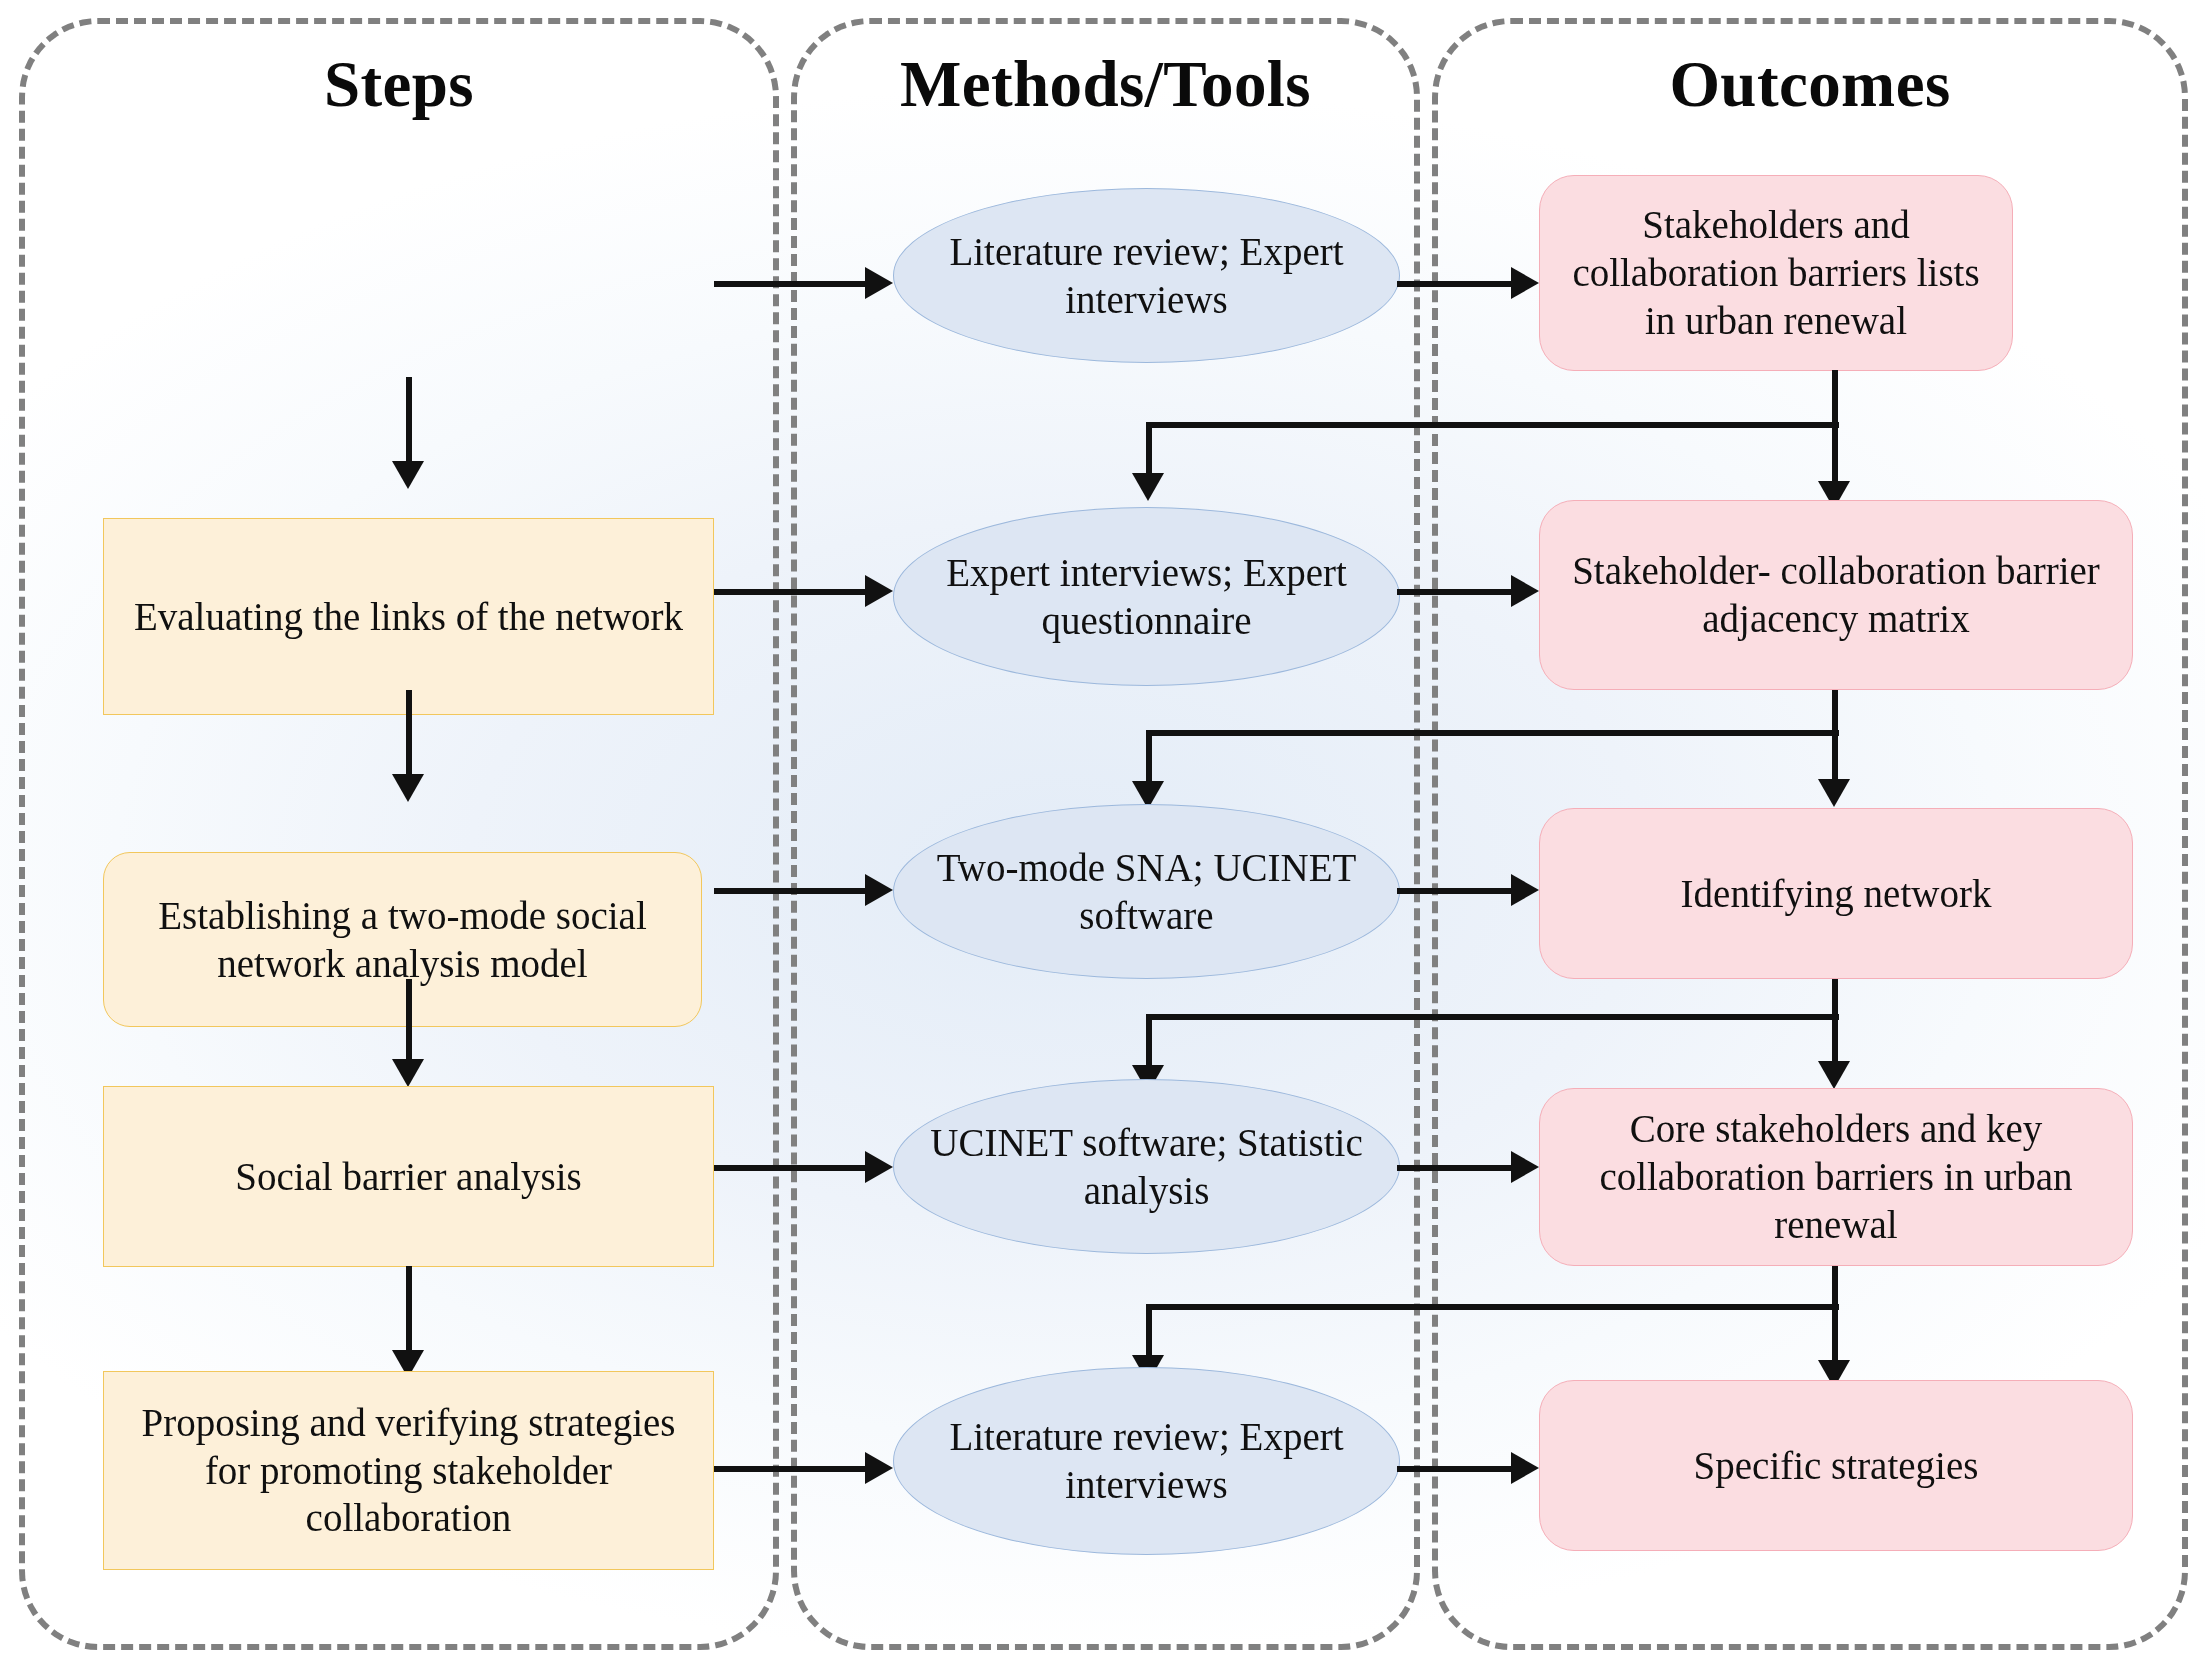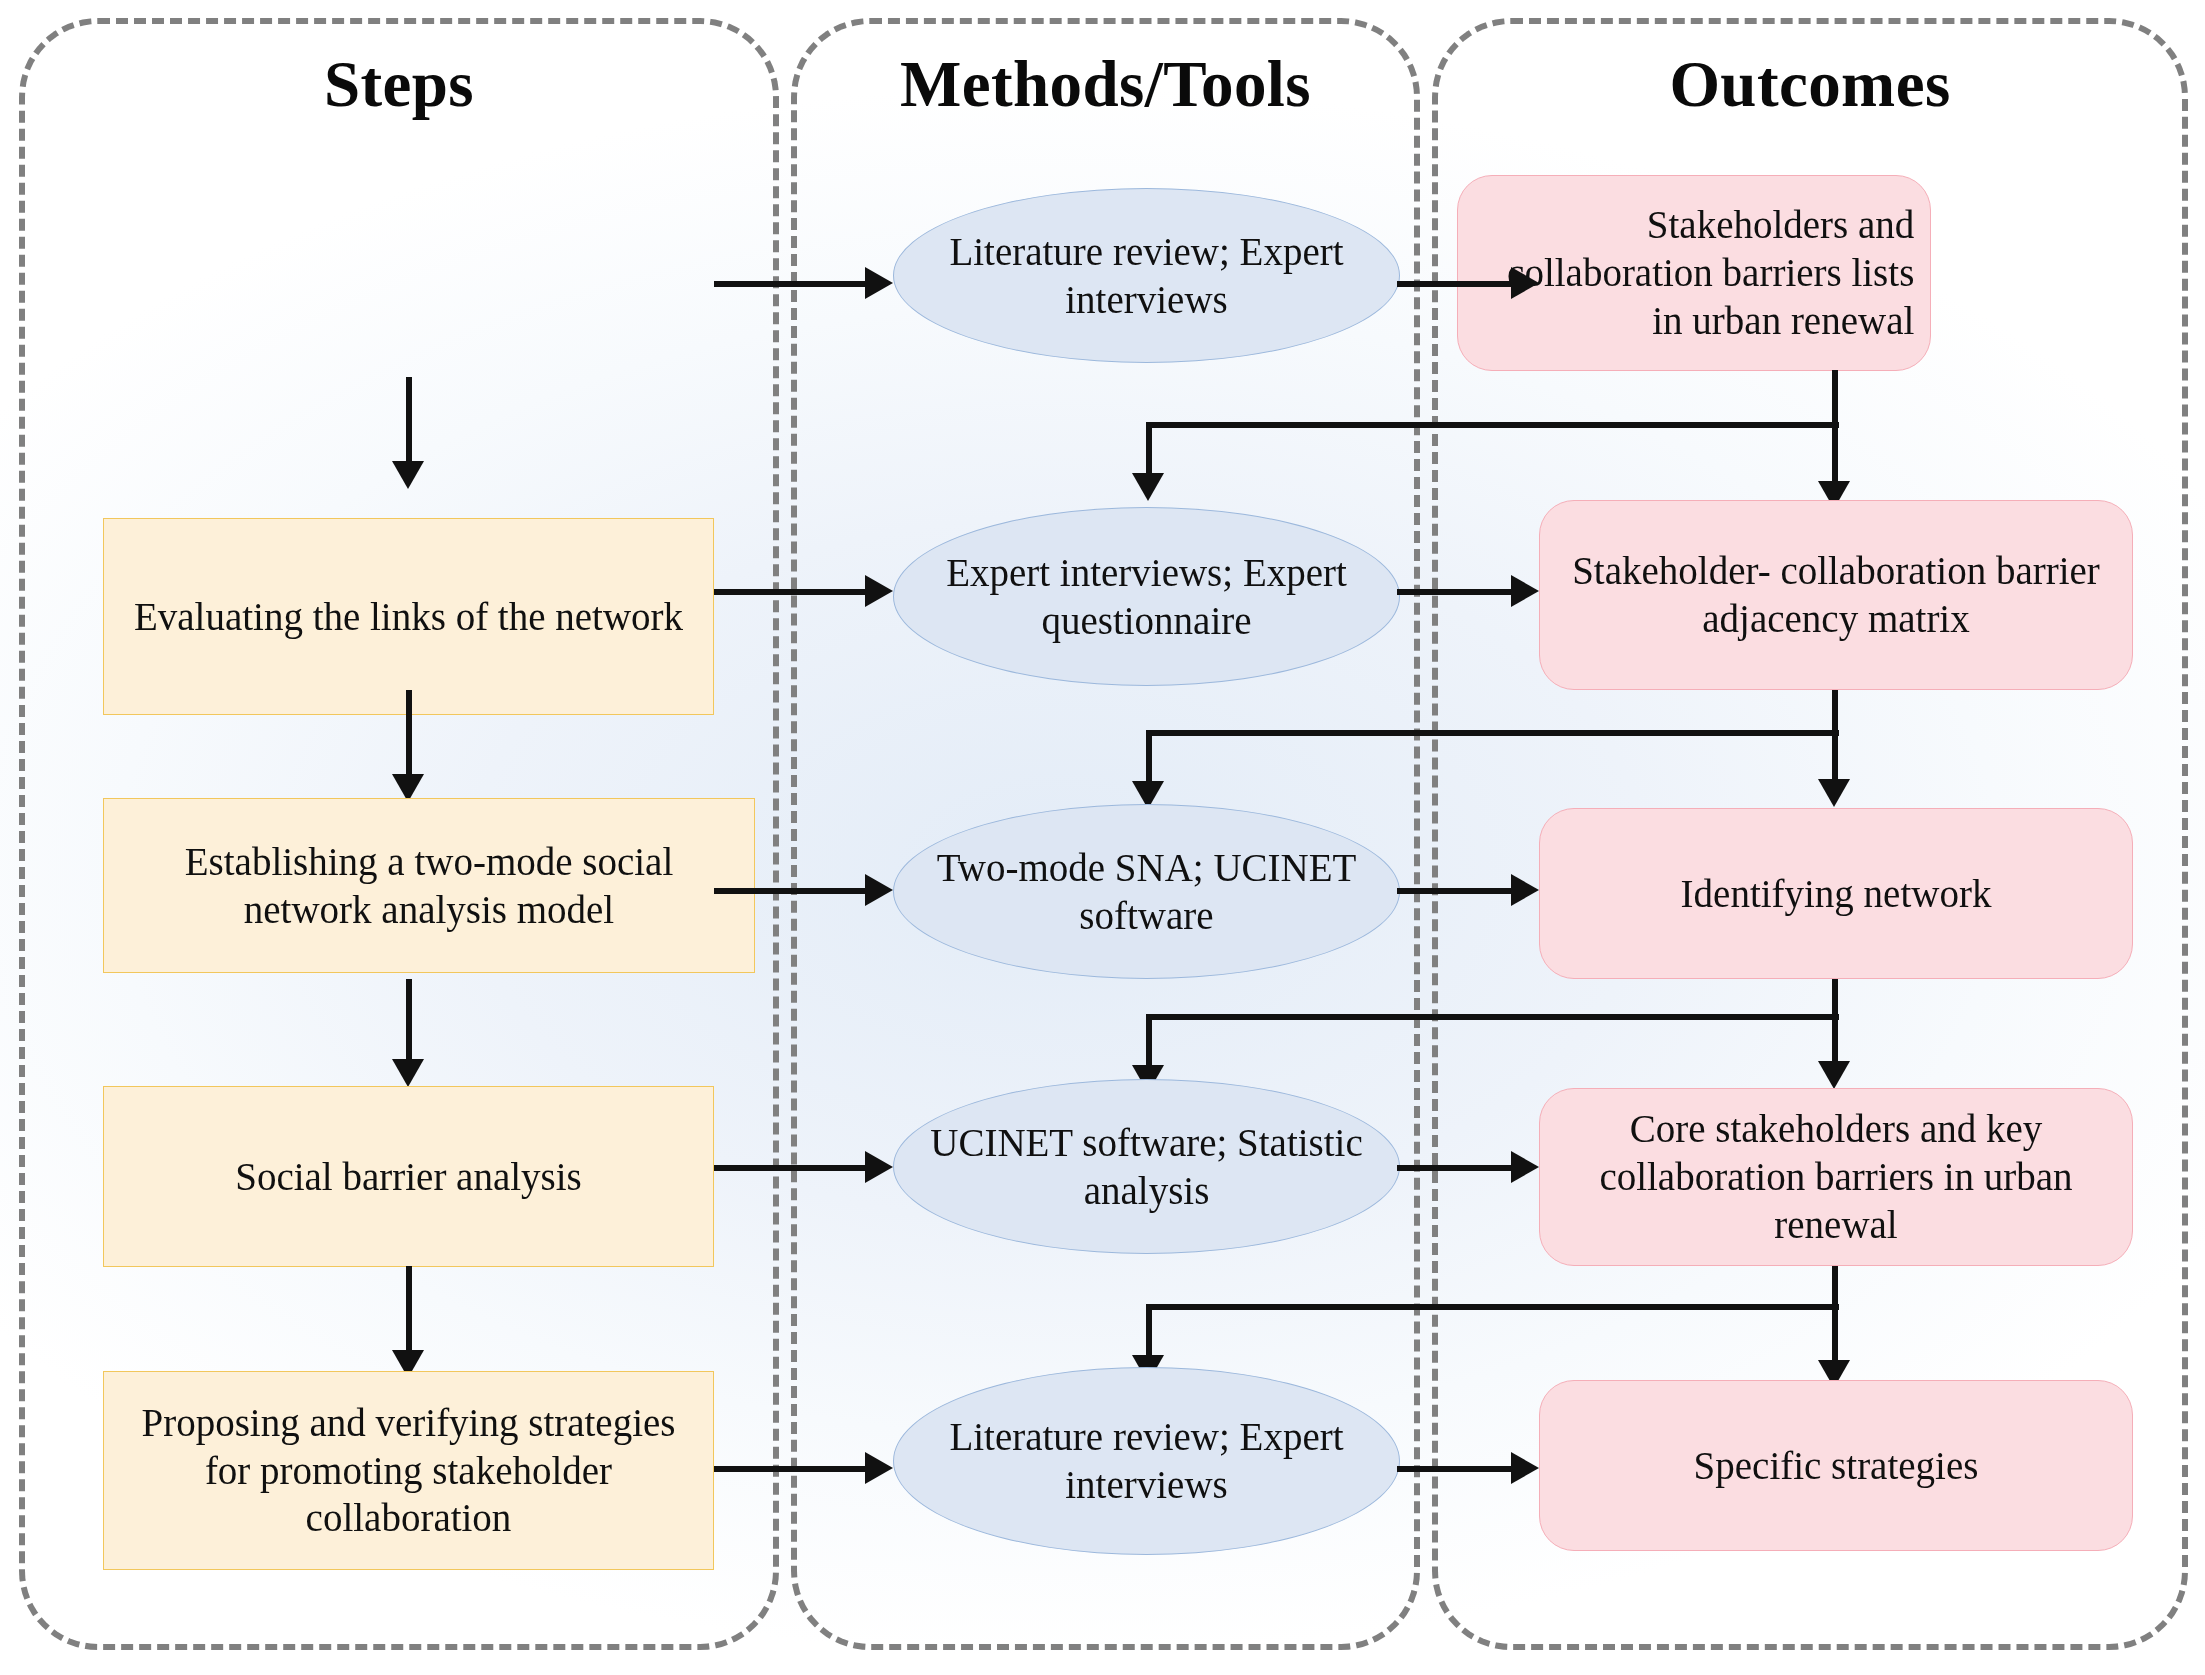--- a/index.html
+++ b/index.html
@@ -88,21 +88,21 @@
   <div class="panel" style="left:791px;top:17.5px;width:629px;height:1632px;"></div>
   <div class="panel" style="left:1432px;top:17.5px;width:756px;height:1632px;"></div>
 
   <div class="coltitle" style="left:19px;top:52px;width:760px;">Steps</div>
   <div class="coltitle" style="left:791px;top:52px;width:629px;">Methods/Tools</div>
   <div class="coltitle" style="left:1432px;top:52px;width:756px;">Outcomes</div>
 
 
   <div class="node tool" style="left:893px;top:188px;width:507px;height:175px;">Literature review; Expert interviews</div>
 
-  <div class="node outcome" style="left:1457px;top:175px;width:474px;height:196px;text-align:right;">Stakeholders and collaboration barriers lists in urban renewal</div>
+  <div class="node outcome" style="left:1539px;top:175px;width:474px;height:196px;">Stakeholders and collaboration barriers lists in urban renewal</div>
 
   <div class="hline" style="left:714px;top:281px;width:152px;"></div>
   <div class="arrow-r" style="left:865px;top:267px;"></div>
 
   <div class="hline" style="left:1397px;top:281px;width:115px;"></div>
   <div class="arrow-r" style="left:1511px;top:267px;"></div>
 
   <div class="vline" style="left:406px;top:377px;width:6.1px;height:87px;"></div>
   <div class="arrow-d" style="left:392px;top:461px;"></div>
 
@@ -127,21 +127,21 @@
   <div class="vline" style="left:406px;top:690px;height:87px;"></div>
   <div class="arrow-d" style="left:392px;top:774px;"></div>
 
   <div class="vline" style="left:1832px;top:690px;height:46px;"></div>
   <div class="hline" style="left:1146px;top:730px;width:693px;"></div>
   <div class="vline" style="left:1146px;top:730px;height:54px;"></div>
   <div class="arrow-d" style="left:1132px;top:781px;"></div>
   <div class="vline" style="left:1832px;top:730px;height:52px;"></div>
   <div class="arrow-d" style="left:1818px;top:779px;"></div>
 
-  <div class="node step" style="left:103px;top:798px;width:652px;height:175px;">Establishing a two-mode social network analysis model</div>
+  <div class="node step" style="left:103px;top:852px;width:599px;height:175px;border-radius:27px;">Establishing a two-mode social network analysis model</div>
 
   <div class="node tool" style="left:893px;top:804px;width:507px;height:175px;">Two-mode SNA; UCINET software</div>
 
   <div class="node outcome" style="left:1539px;top:808px;width:594px;height:171px;">Identifying network</div>
 
   <div class="hline" style="left:714px;top:888px;width:152px;"></div>
   <div class="arrow-r" style="left:865px;top:874px;"></div>
   <div class="hline" style="left:1397px;top:888px;width:115px;"></div>
   <div class="arrow-r" style="left:1511px;top:874px;"></div>
 

